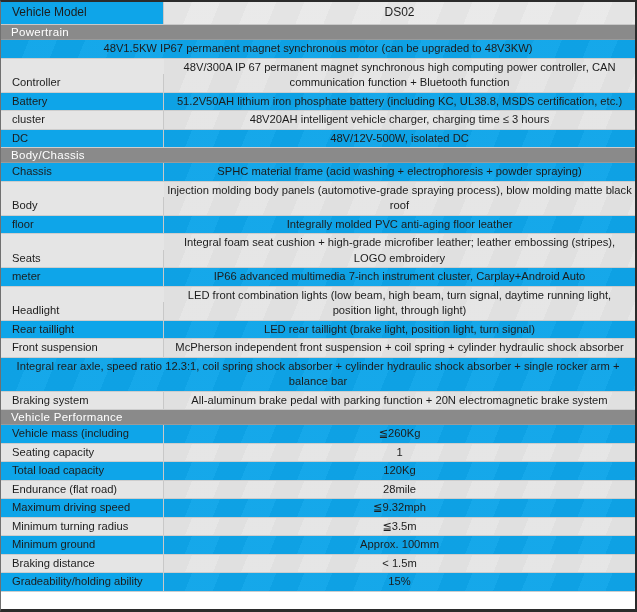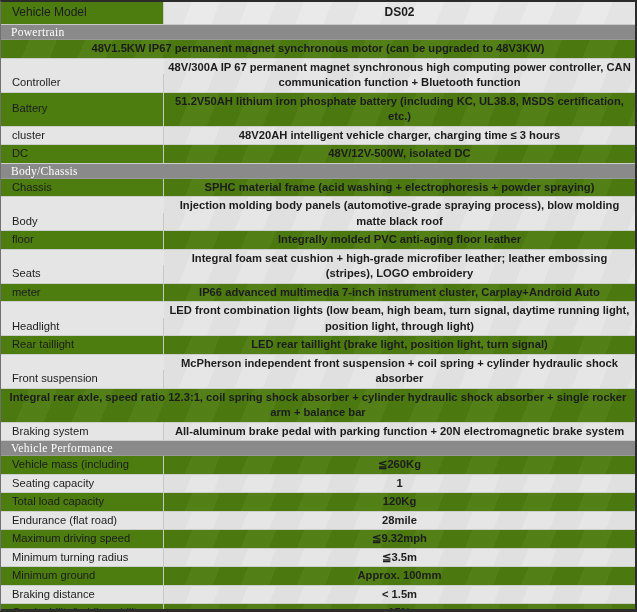--- a/index.html
+++ b/index.html
@@ -7,42 +7,40 @@
   .sheet{
     width:637px;height:612px;overflow:hidden;
     font-family:"Liberation Sans",sans-serif;
     color:#1c1c1c;
     border-left:1px solid #707070;
     border-right:2px solid #2b2b2b;
     border-top:2px solid #2b2b2b;
     border-bottom:3px solid #2b2b2b;
     background:#fff;
   }
-  .r{display:flex;align-items:stretch;border-bottom:1px solid #cdcdcd;background:#4d7c0f;}
+  .r{display:flex;align-items:stretch;border-bottom:1px solid #cdcdcd;background:#0ea5e9;}
   .r.alt{background:#e5e5e5;align-items:flex-end;}
   .cell{display:flex;align-items:center;line-height:15.5px;font-size:11.2px;}
   .label{
     width:163px;flex:0 0 163px;padding:1px 2px 1px 11px;
     border-right:1px solid #c8c8c8;white-space:nowrap;
   }
   .val{
     flex:1;justify-content:center;text-align:center;padding:1px 3px;
     background-image:repeating-linear-gradient(112deg,
       rgba(0,0,0,0.022) 0 26px, rgba(255,255,255,0.03) 26px 52px);
-    font-weight:bold;
   }
   .model-row{border-bottom:1px solid #c8c8c8;}
   .model-row .cell{min-height:22px;font-size:12px;}
   .model-row .val{background-color:#e9e9e9;}
   .sec{
     display:flex;align-items:center;height:15px;
     background:#8a8a8a;color:#ffffff;
     font-size:11.5px;letter-spacing:.3px;padding-left:10px;
     border-bottom:1px solid #9a9a9a;
-    font-family:Liberation Serif, serif;
   }
   .s1{min-height:16px;}
 </style>
 </head>
 <body>
 
 <div class="sheet">
 
   <div class="r model-row">
     <div class="cell label">Vehicle Model</div>

